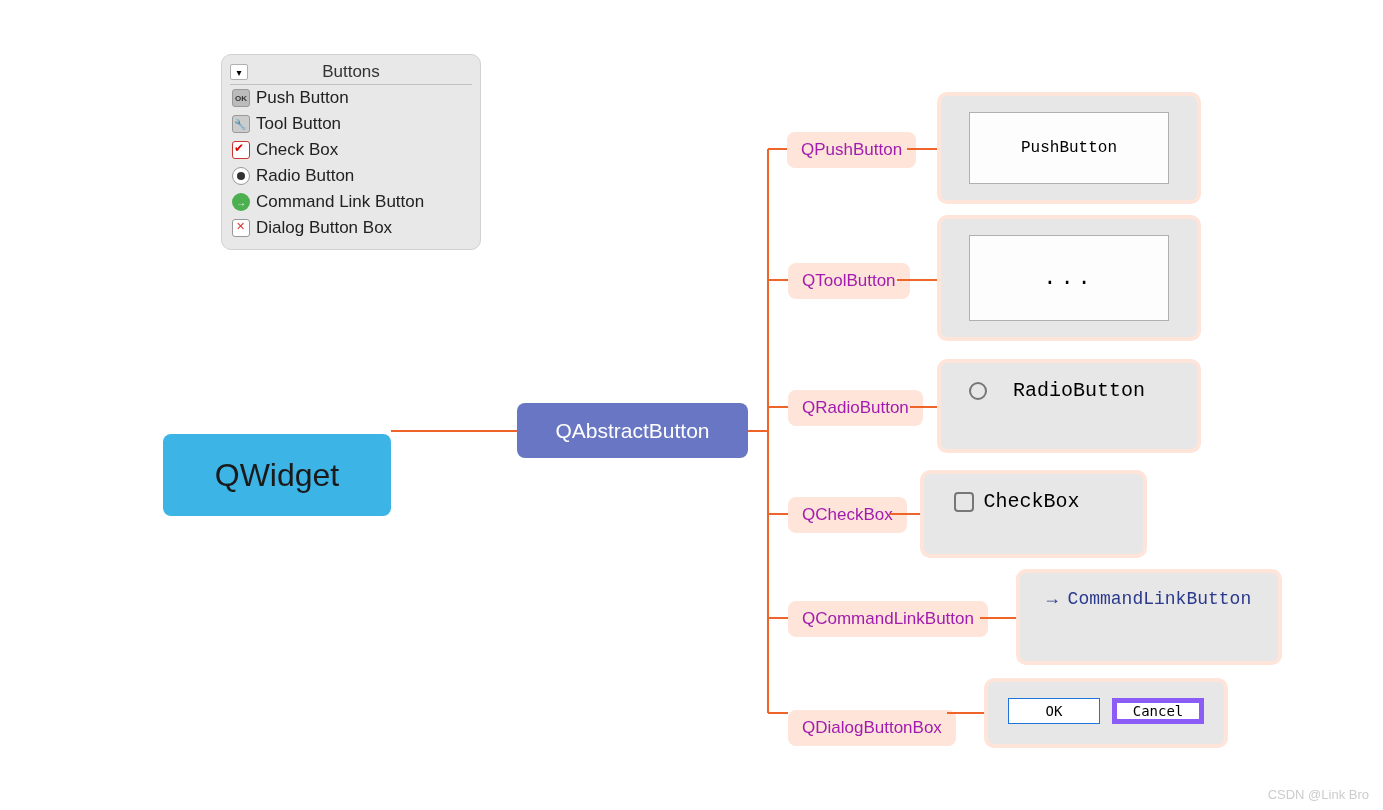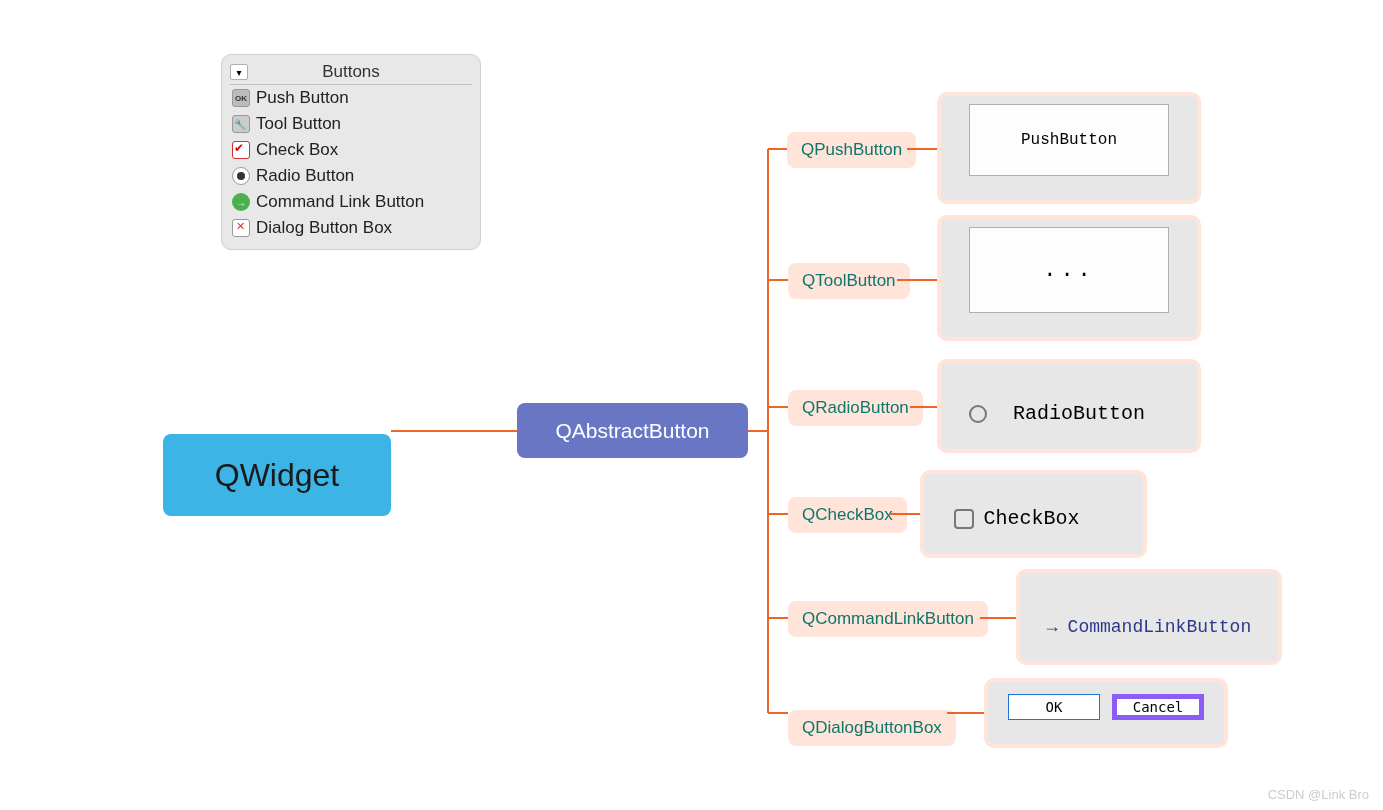--- a/index.html
+++ b/index.html
@@ -102,33 +102,33 @@
     left: 517px;
     top: 403px;
     width: 231px;
     height: 55px;
     background: #6976c3;
     color: #fff;
     font-size: 21px;
   }
   .node-leaf {
     background: #ffe4d9;
-    color: #0f766e;
+    color: #a21caf;
     font-size: 17px;
     padding: 18px 14px;
     height: 34px;
   }
   .node-preview {
     background: #e7e7e7;
     border: 4px solid #ffe4d9;
     border-radius: 10px;
     display: flex;
-    align-items: flex-end;
+    align-items: flex-start;
     justify-content: center;
-    padding: 24px 16px;
+    padding: 16px 16px;
     font-family: "SimSun", "Courier New", monospace;
   }
   
   
   .pv-pushbutton {
     width: 200px;
     height: 72px;
     background: #fdfdfd;
     border: 1px solid #b0b0b0;
     display:flex; align-items:center; justify-content:center;

